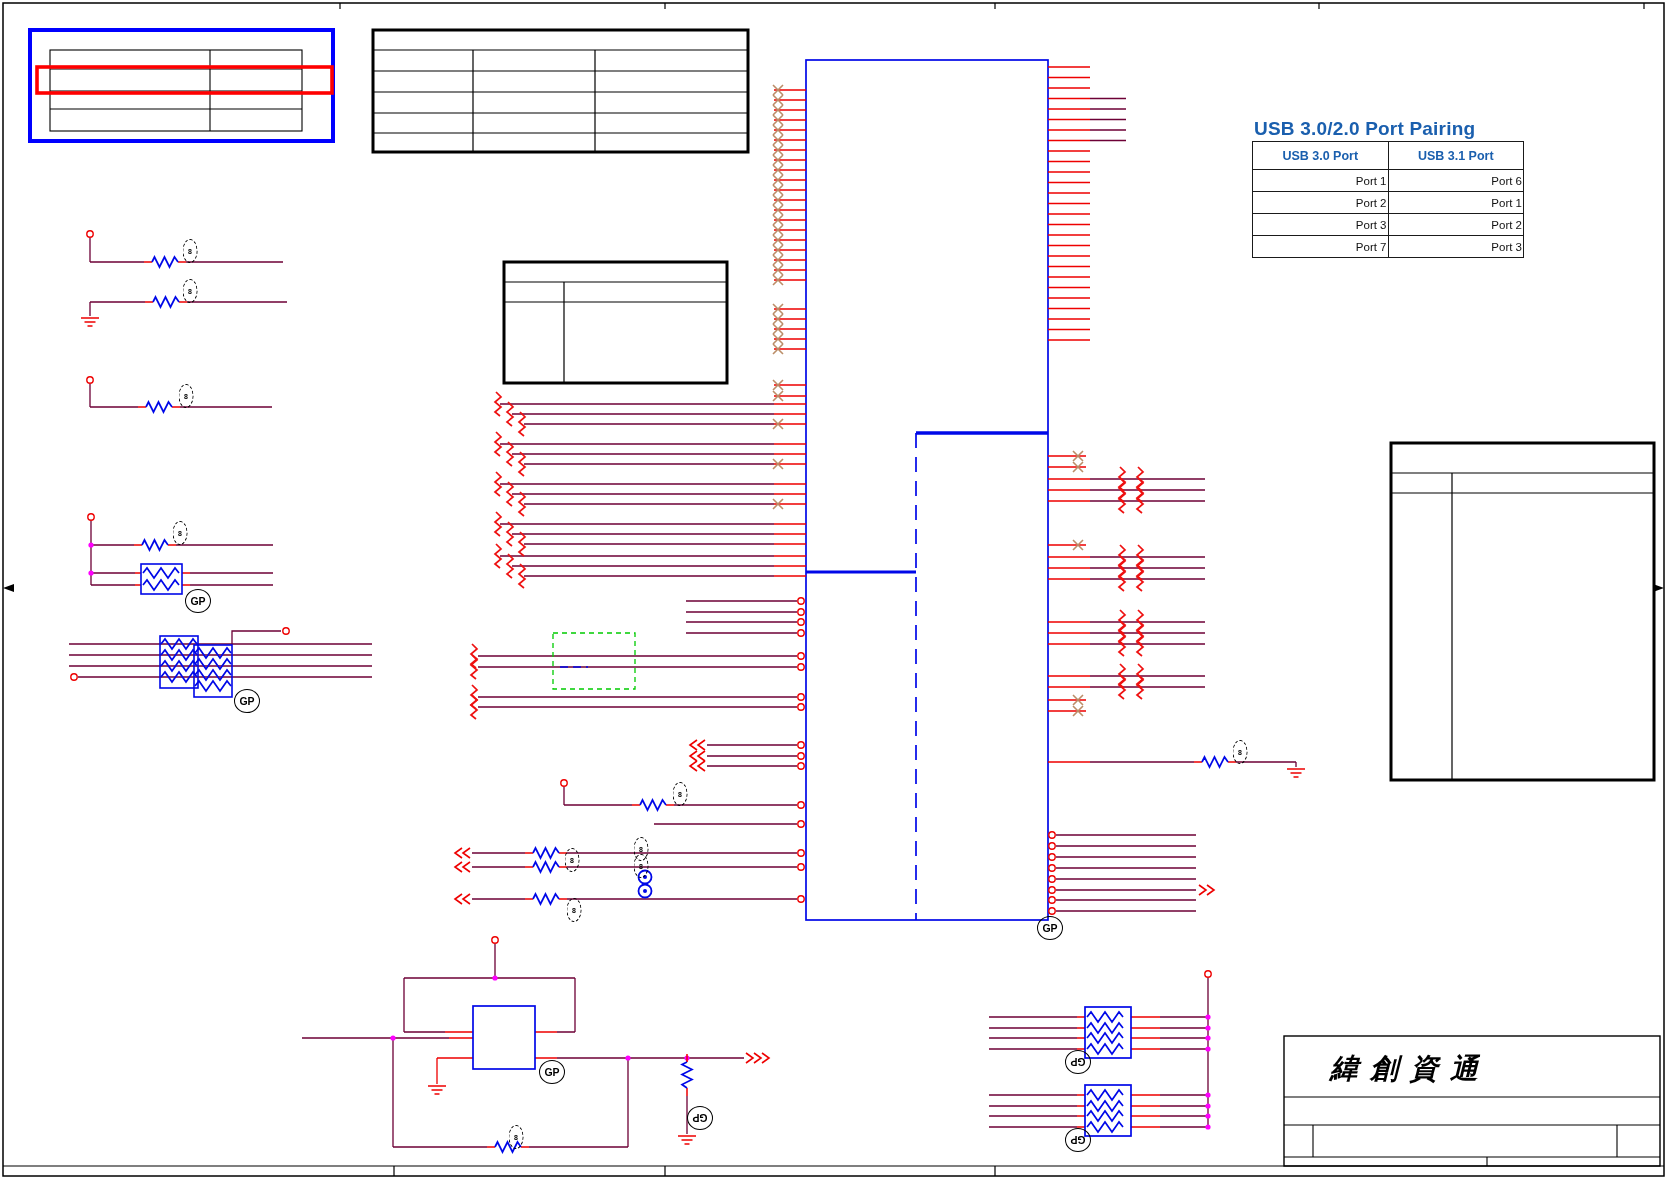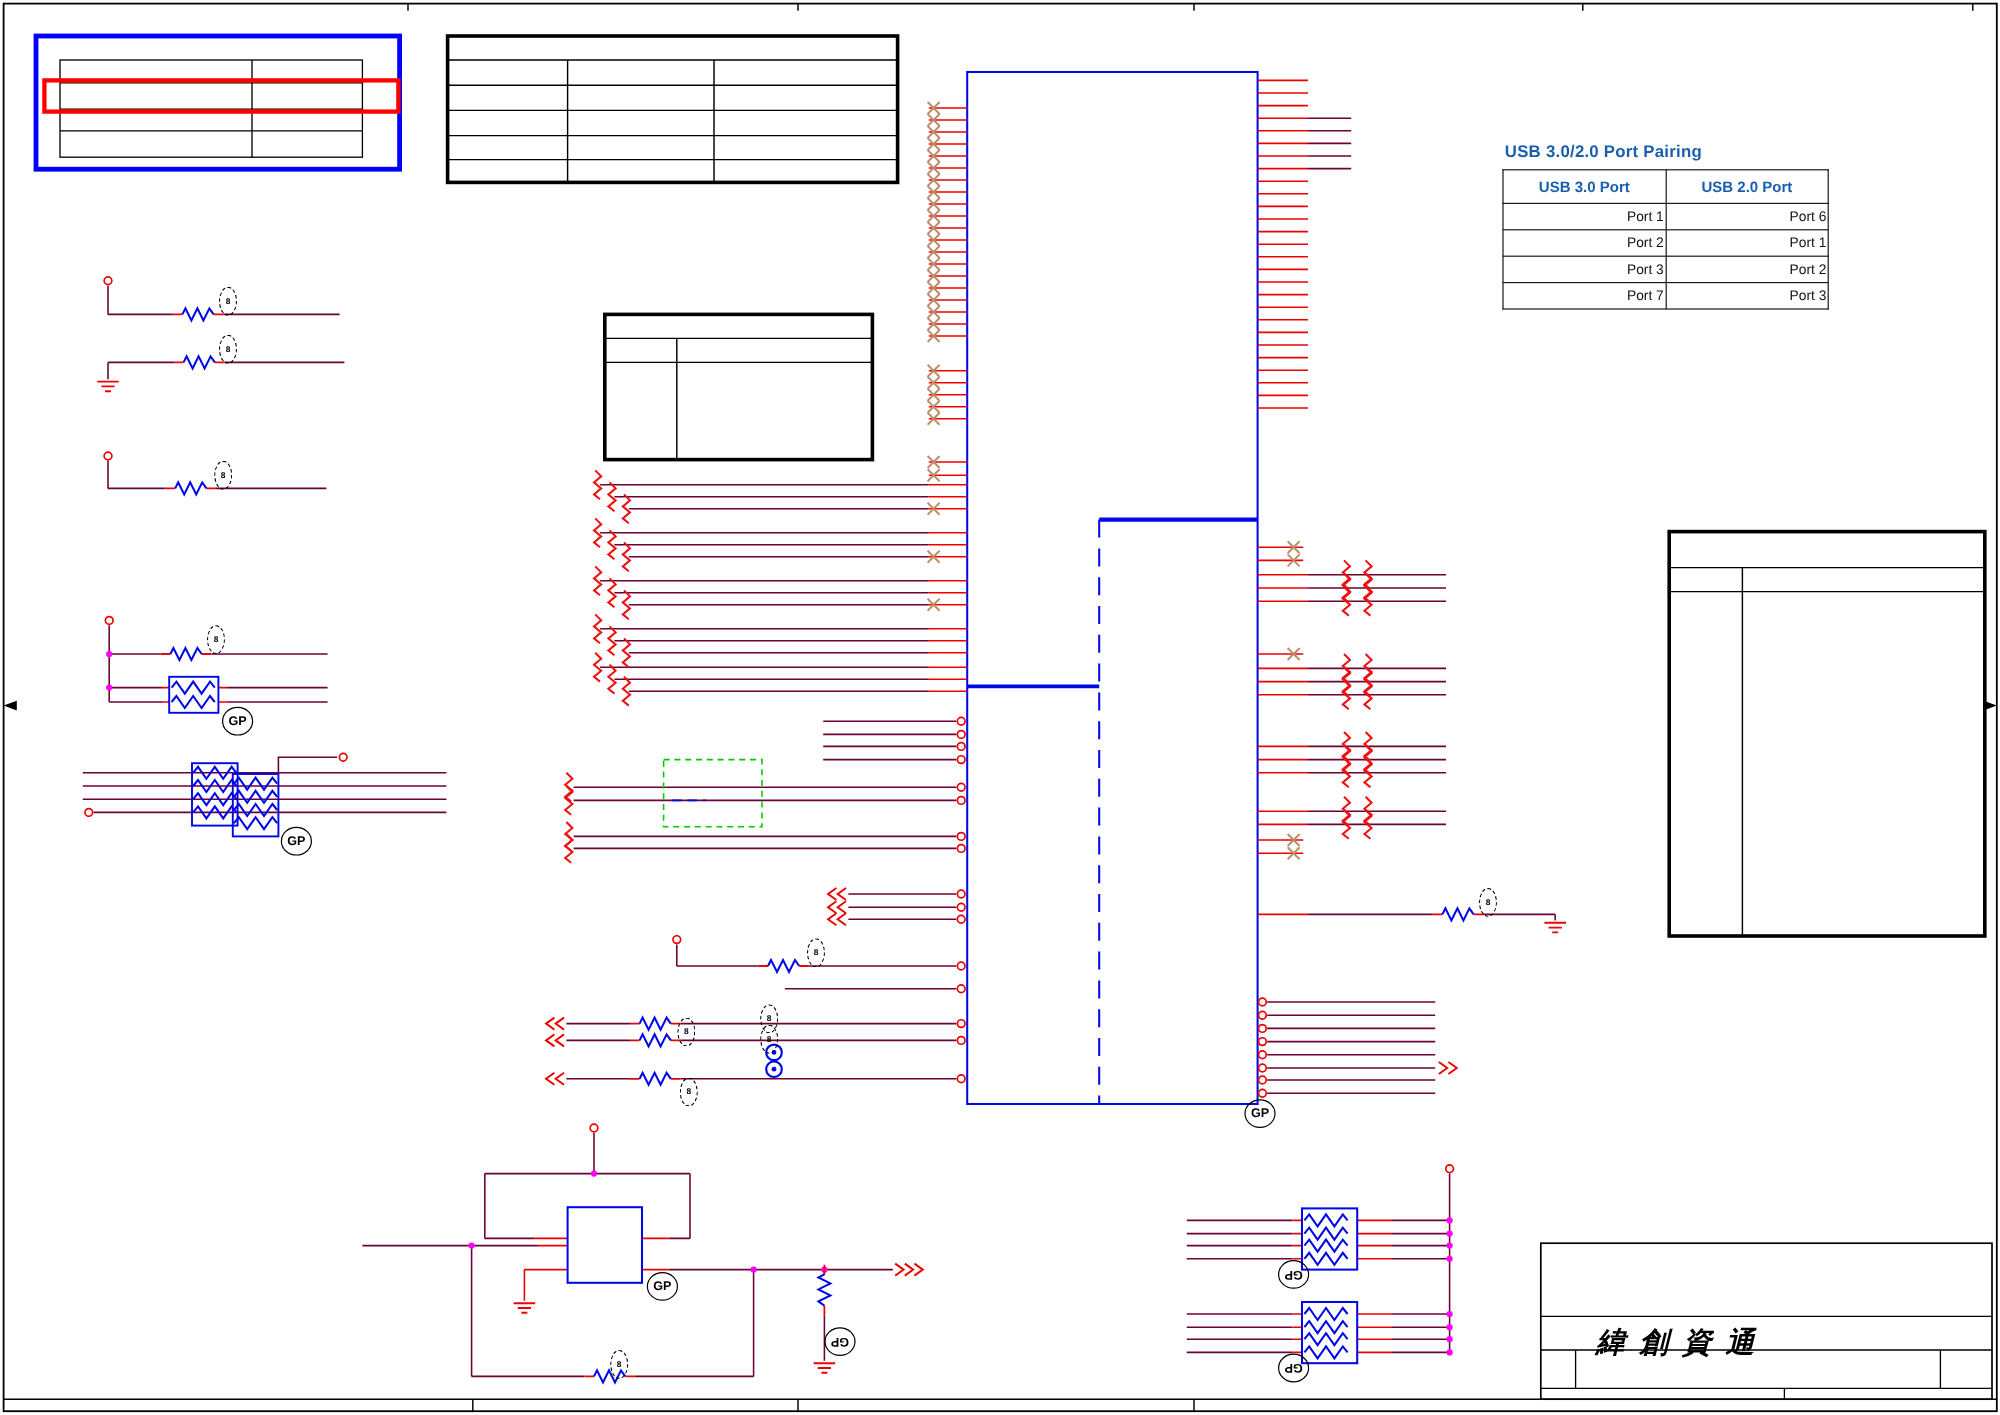--- a/index.html
+++ b/index.html
@@ -1,38 +1,38 @@
 <!DOCTYPE html>
 <html><head>
 <meta charset="utf-8">
 <style>
   html,body{margin:0;padding:0;background:#ffffff;}
   #sheet{position:relative;width:1667px;height:1179px;background:#ffffff;overflow:hidden;
          font-family:"Liberation Sans",sans-serif;}
   svg{position:absolute;left:0;top:0;}
   
   .usb-title{position:absolute;left:1254px;top:118px;width:270px;color:#1a5fae;
-             font-weight:bold;font-size:14px;letter-spacing:.2px;}
+             font-weight:bold;font-size:19px;letter-spacing:.2px;}
   .usb-table{position:absolute;left:1252px;top:141px;width:272px;border-collapse:collapse;
              border:1.5px solid #1a1a1a;background:#fff;}
   .usb-table th{width:136px;height:25px;border:1px solid #1a1a1a;color:#1a5fae;
                 font-weight:bold;font-size:12.5px;}
   .usb-table td{width:136px;height:19px;border:1px solid #1a1a1a;color:#111;
                 font-size:11.5px;text-align:right;}
   
   .gp,.gpr{position:absolute;width:24px;height:22px;border:1.6px solid #000;border-radius:50%;
        color:#000;font-size:10.5px;font-weight:bold;display:flex;align-items:center;
        justify-content:center;background:transparent;transform:translate(-50%,-50%);}
   .gpr{transform:translate(-50%,-50%) rotate(180deg);}
   .vs{position:absolute;width:13px;height:22px;border:1.4px dashed #000;border-radius:50%;
       color:#000;font-size:7px;font-weight:bold;display:flex;align-items:center;
       justify-content:center;transform:translate(-50%,-50%);}
-  .company{position:absolute;left:1330px;top:1103px;width:300px;color:#000;
+  .company{position:absolute;left:1330px;top:1050px;width:300px;color:#000;
            font-family:"DejaVu Serif",serif;font-style:italic;font-weight:bold;
-           font-size:24px;letter-spacing:12px;}
+           font-size:28px;letter-spacing:12px;}
 </style>
 </head>
 <body>
 
 <div id="sheet">
 
 <svg width="1667" height="1179" viewBox="0 0 1667 1179">
   <defs>
     <g id="xm">
           <path d="M-5,-5L5,5M5,-5L-5,5" stroke="#bb8e68" stroke-width="1.6" fill="none"></path>
@@ -344,21 +344,21 @@
         <use href="#jd" x="1208" y="1116"></use>
         <use href="#jd" x="1208" y="1127"></use>
   </g>
 </svg>
 
   <div class="usb-title">USB 3.0/2.0 Port Pairing</div>
   <table class="usb-table">
     <tbody>
         <tr>
       <th>USB 3.0 Port</th>
-      <th>USB 2.0 Port</th>
+      <th>USB 3.1 Port</th>
     </tr>
     <tr>
       <td>Port 1</td>
       <td>Port 6</td>
     </tr>
     <tr>
       <td>Port 2</td>
       <td>Port 1</td>
     </tr>
     <tr>

